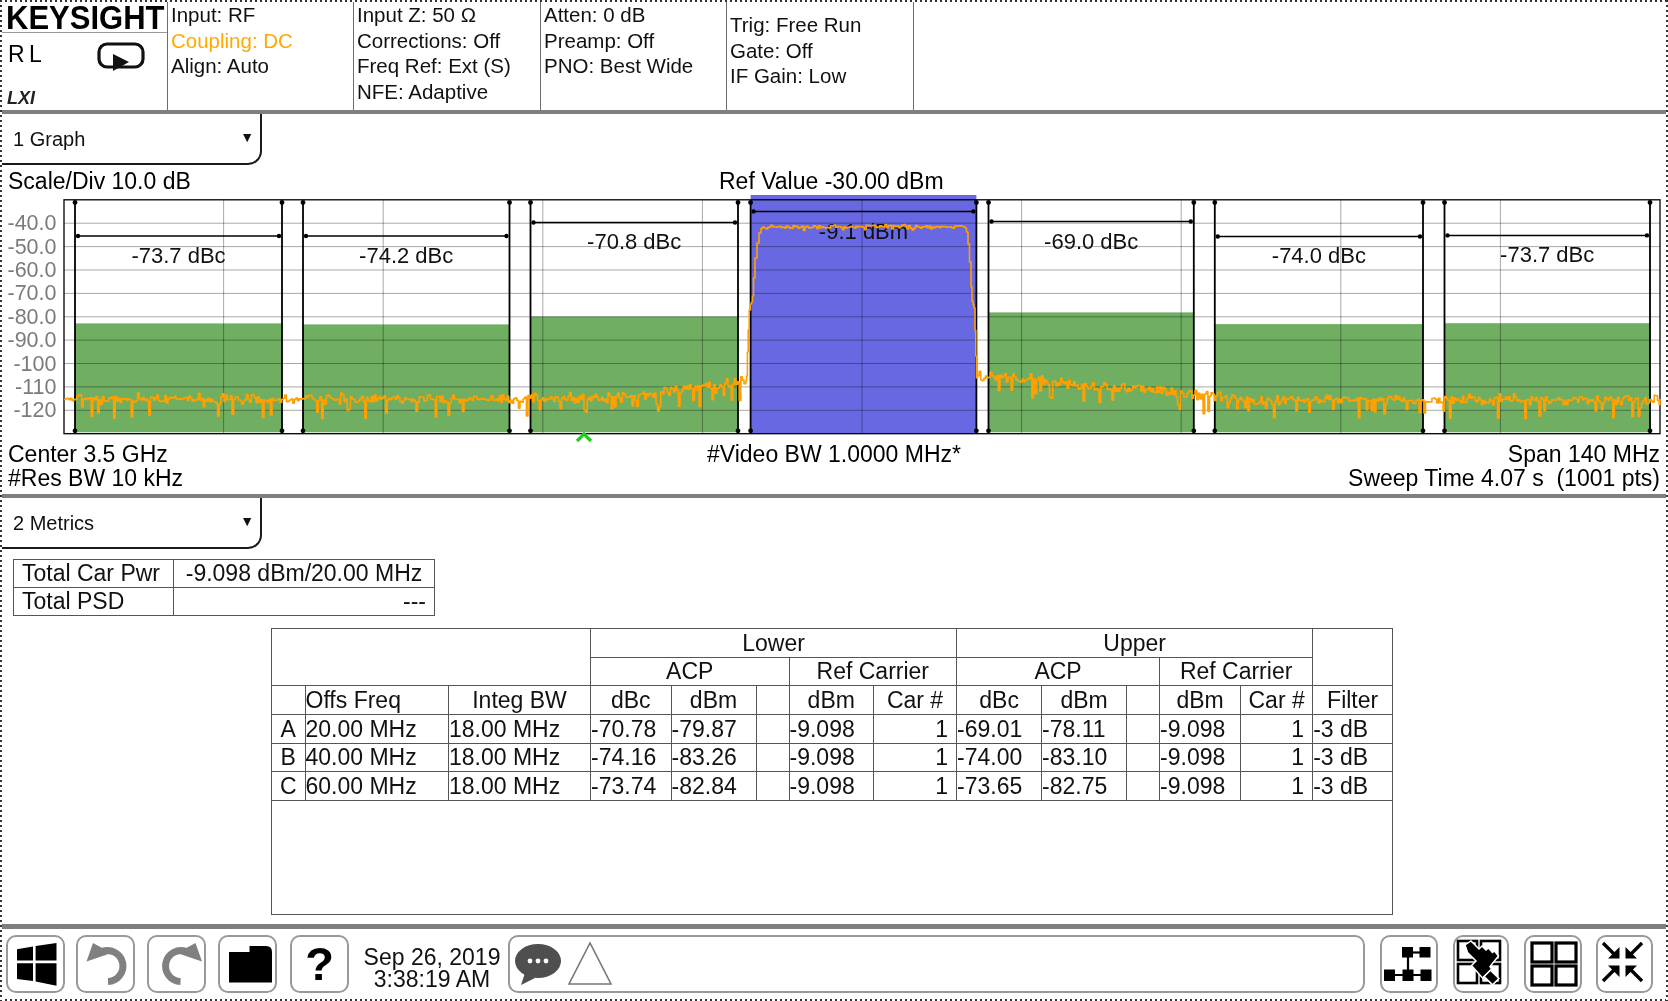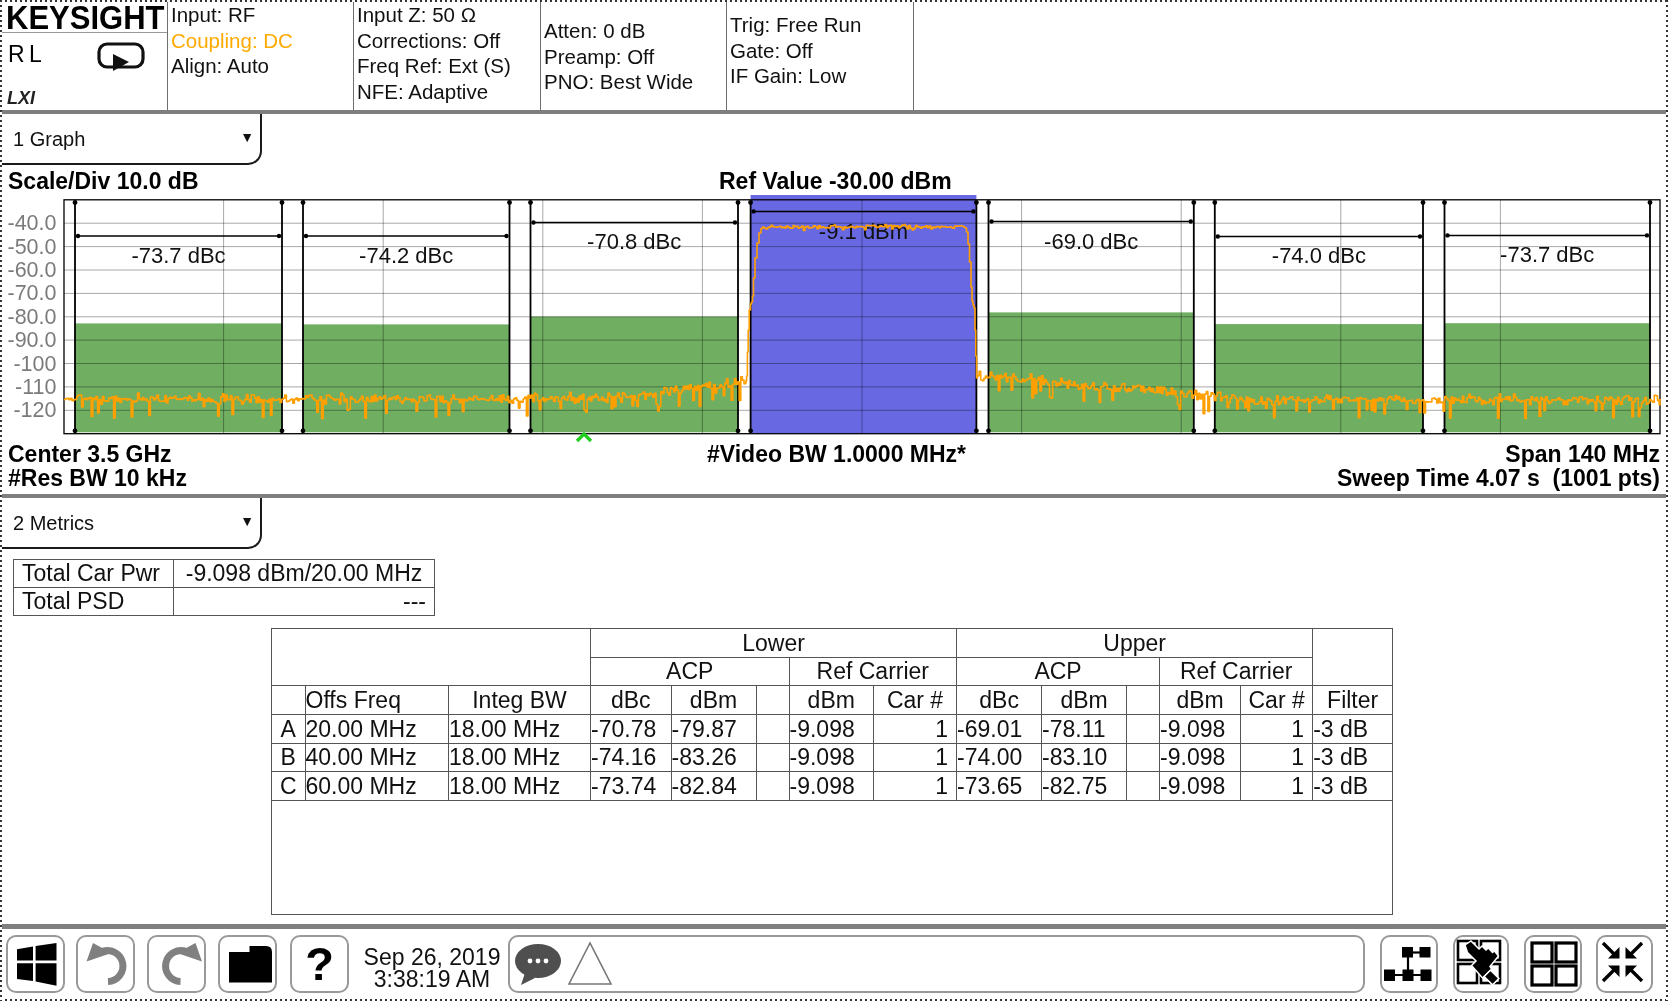--- a/index.html
+++ b/index.html
@@ -2,21 +2,21 @@
 <html><head><meta charset="utf-8"><style>
 *{margin:0;padding:0;box-sizing:border-box}
 html,body{width:1668px;height:1001px;font-family:"Liberation Sans",sans-serif;background:#fff;position:relative;overflow:hidden}
 .a{position:absolute}
 .vline{position:absolute;width:1px;background:#6e6e6e}
 .hdrtxt{position:absolute;font-size:20.5px;line-height:25.5px;color:#111;white-space:pre}
 .gbar{position:absolute;left:0;width:1668px;height:4px;background:#7f7f7f}
 .tab{position:absolute;left:2px;width:260px;height:51px;background:#fff;border-right:2px solid #1a1a1a;border-bottom:2px solid #1a1a1a;border-bottom-right-radius:14px;font-size:20px;color:#111}
 .tab .lbl{position:absolute;left:11px;top:14px}
 .tab .arr{position:absolute;right:6px;top:15px;font-size:14px}
-.bold{font-weight:bold}
+.bold{font-weight:normal}
 table{border-collapse:collapse;table-layout:fixed}
 td{border:1px solid #555;font-size:23px;color:#111;overflow:hidden;white-space:nowrap;padding:0}
 .btn{position:absolute;border:2px solid #999;border-radius:10px;background:#fff}
 </style></head><body>
 
 <div class="a" style="top:0;left:0;width:1668px;height:110px">
   <div class="vline" style="left:167px;top:0;height:110px"></div>
   <div class="vline" style="left:353px;top:0;height:110px"></div>
   <div class="vline" style="left:540px;top:0;height:110px"></div>
   <div class="vline" style="left:726px;top:0;height:110px"></div>
@@ -29,21 +29,21 @@
     <polygon points="17,12 17,29 33,20" fill="#111"></polygon>
   </svg>
   <div class="a" style="left:7px;top:88px;font-size:18px;font-weight:bold;font-style:italic;color:#222">LXI</div>
   <div class="hdrtxt" style="left:171px;top:2px">Input: RF
 <span style="color:#ffaa00">Coupling: DC</span>
 Align: Auto</div>
   <div class="hdrtxt" style="left:357px;top:2px">Input Z: 50 Ω
 Corrections: Off
 Freq Ref: Ext (S)
 NFE: Adaptive</div>
-  <div class="hdrtxt" style="left:544px;top:18px">Atten: 0 dB
+  <div class="hdrtxt" style="left:544px;top:2px">Atten: 0 dB
 Preamp: Off
 PNO: Best Wide</div>
   <div class="hdrtxt" style="left:730px;top:12px">Trig: Free Run
 Gate: Off
 IF Gain: Low</div>
 </div>
 <div class="gbar" style="top:110px"></div>
 
 <div class="tab" style="top:114px">
     <span class="lbl">1 Graph</span>

